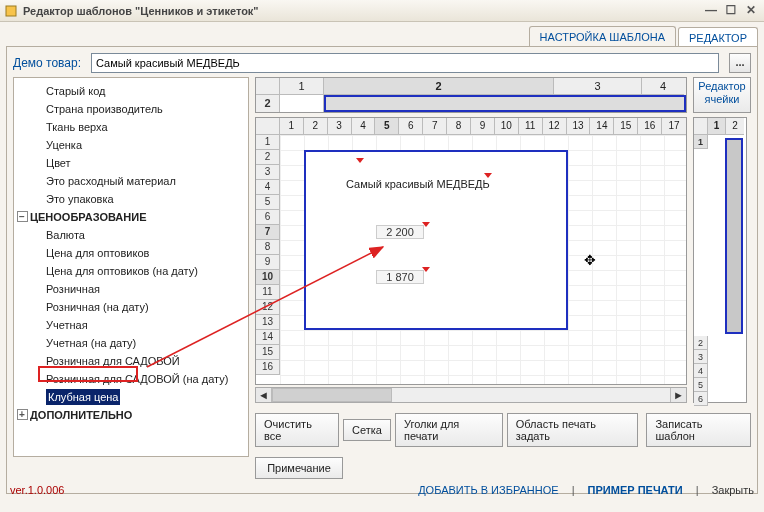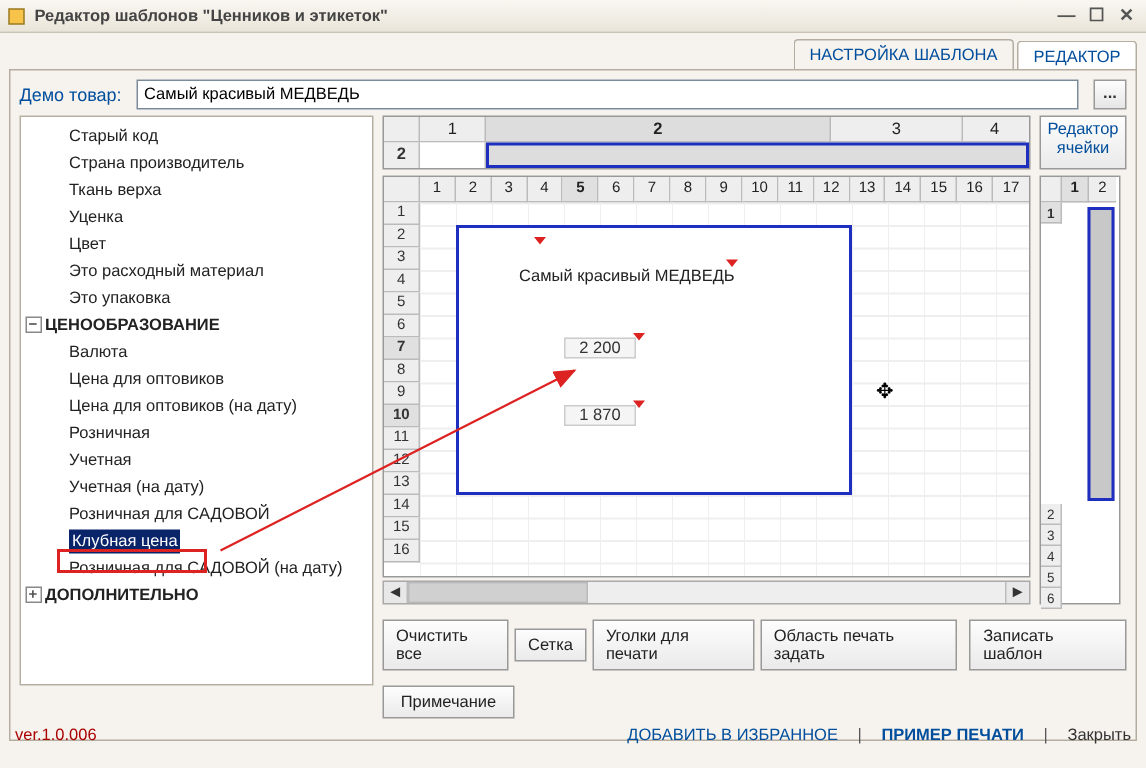--- a/index.html
+++ b/index.html
@@ -369,25 +369,26 @@
         <div class="tree-item">Ткань верха</div>
         <div class="tree-item">Уценка</div>
         <div class="tree-item">Цвет</div>
         <div class="tree-item">Это расходный материал</div>
         <div class="tree-item">Это упаковка</div>
         <div class="tree-group minus">ЦЕНООБРАЗОВАНИЕ</div>
         <div class="tree-item">Валюта</div>
         <div class="tree-item">Цена для оптовиков</div>
         <div class="tree-item">Цена для оптовиков (на дату)</div>
         <div class="tree-item">Розничная</div>
+        <div class="tree-item">Розничная (на дату)</div>
         <div class="tree-item">Учетная</div>
         <div class="tree-item">Учетная (на дату)</div>
         <div class="tree-item">Розничная для САДОВОЙ</div>
+        <div class="tree-item">Розничная для САДОВОЙ (на дату)</div>
         <div class="tree-item"><span class="tree-sel">Клубная цена</span></div>
-        <div class="tree-item">Розничная для САДОВОЙ (на дату)</div>
         <div class="tree-group plus">ДОПОЛНИТЕЛЬНО</div>
         <div class="sel-frame" style="left:24px; top:288px; width:100px; height:16px;"></div>
       </div>
 
       <div class="editor-area">
 
         <div class="header-grid">
           <div class="header-cells">
             <div class="hcell-corner"></div>
             <div class="hcell" style="width:44px">1</div>

